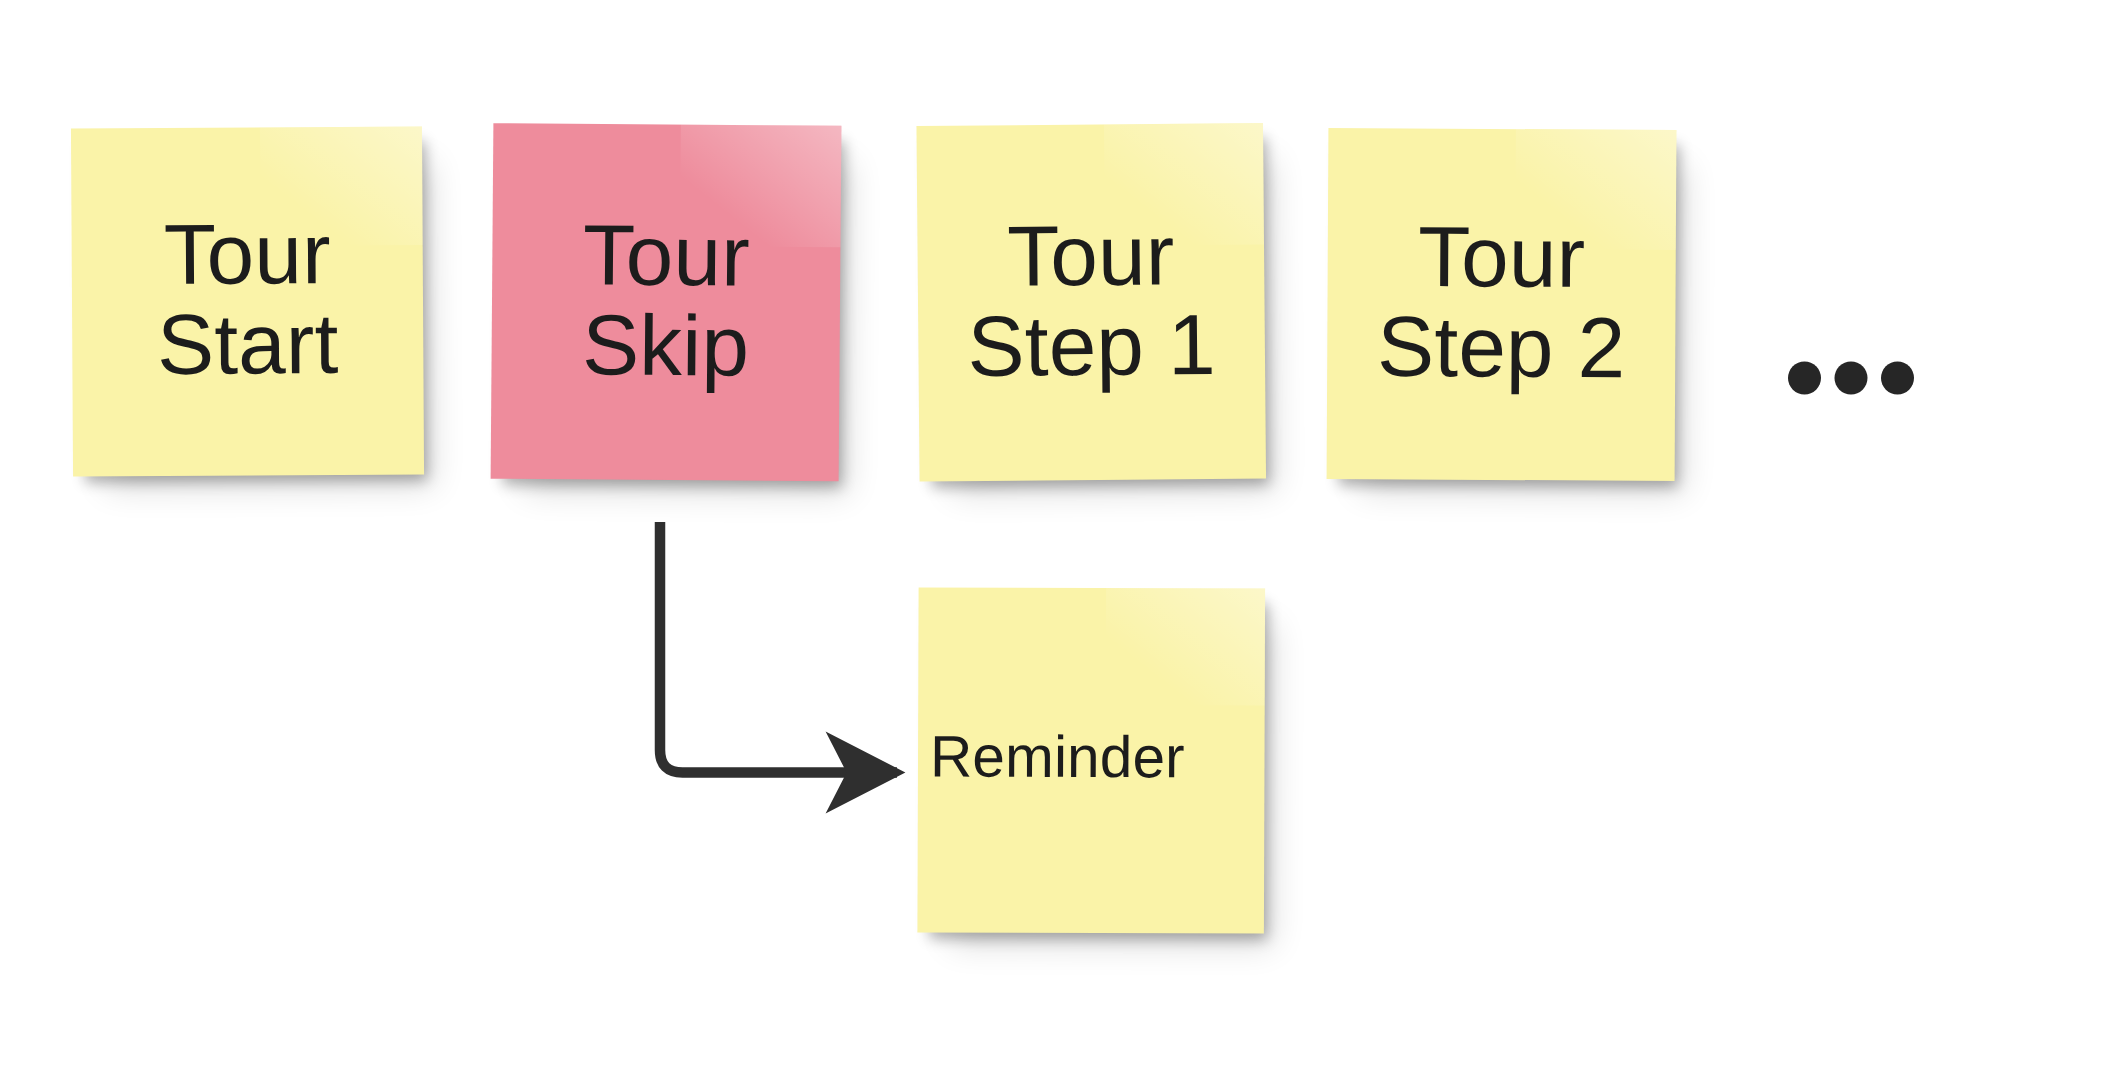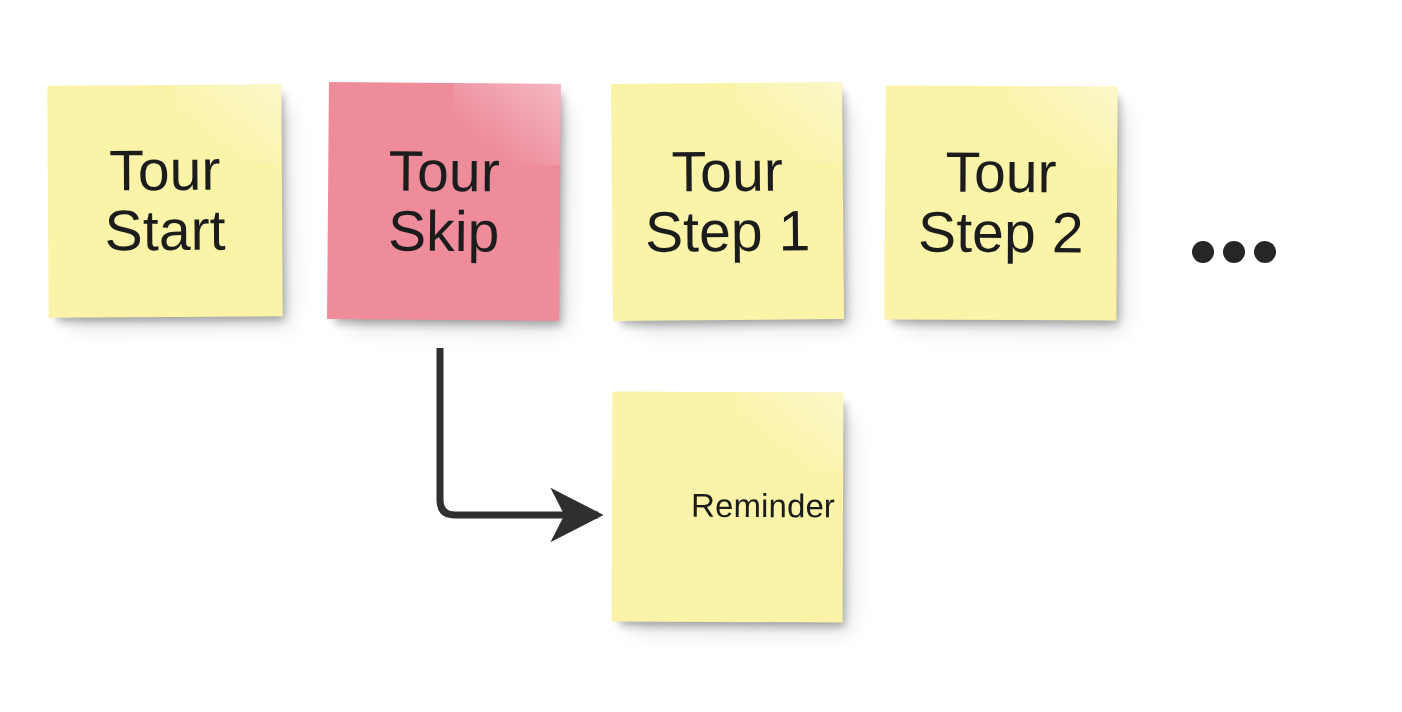--- a/index.html
+++ b/index.html
@@ -73,23 +73,23 @@
     font-size: 57px;
     transform: rotate(-0.5deg);
   }
   #note-tour-step-2 {
     left: 885px; top: 86px;  width: 232px; height: 234px;
     font-size: 57px;
     transform: rotate(0.3deg);
   }
   #note-reminder {
     left: 612px; top: 392px; width: 231px; height: 230px;
-    font-size: 33px;
+    font-size: 39px;
     align-items: center;
-    justify-content: flex-end;
+    justify-content: flex-start;
     transform: rotate(0.2deg);
   }
   #note-reminder .note-label {
     position: relative;
     top: -1px;
   }
 
   
   #ellipsis {
     position: absolute;

